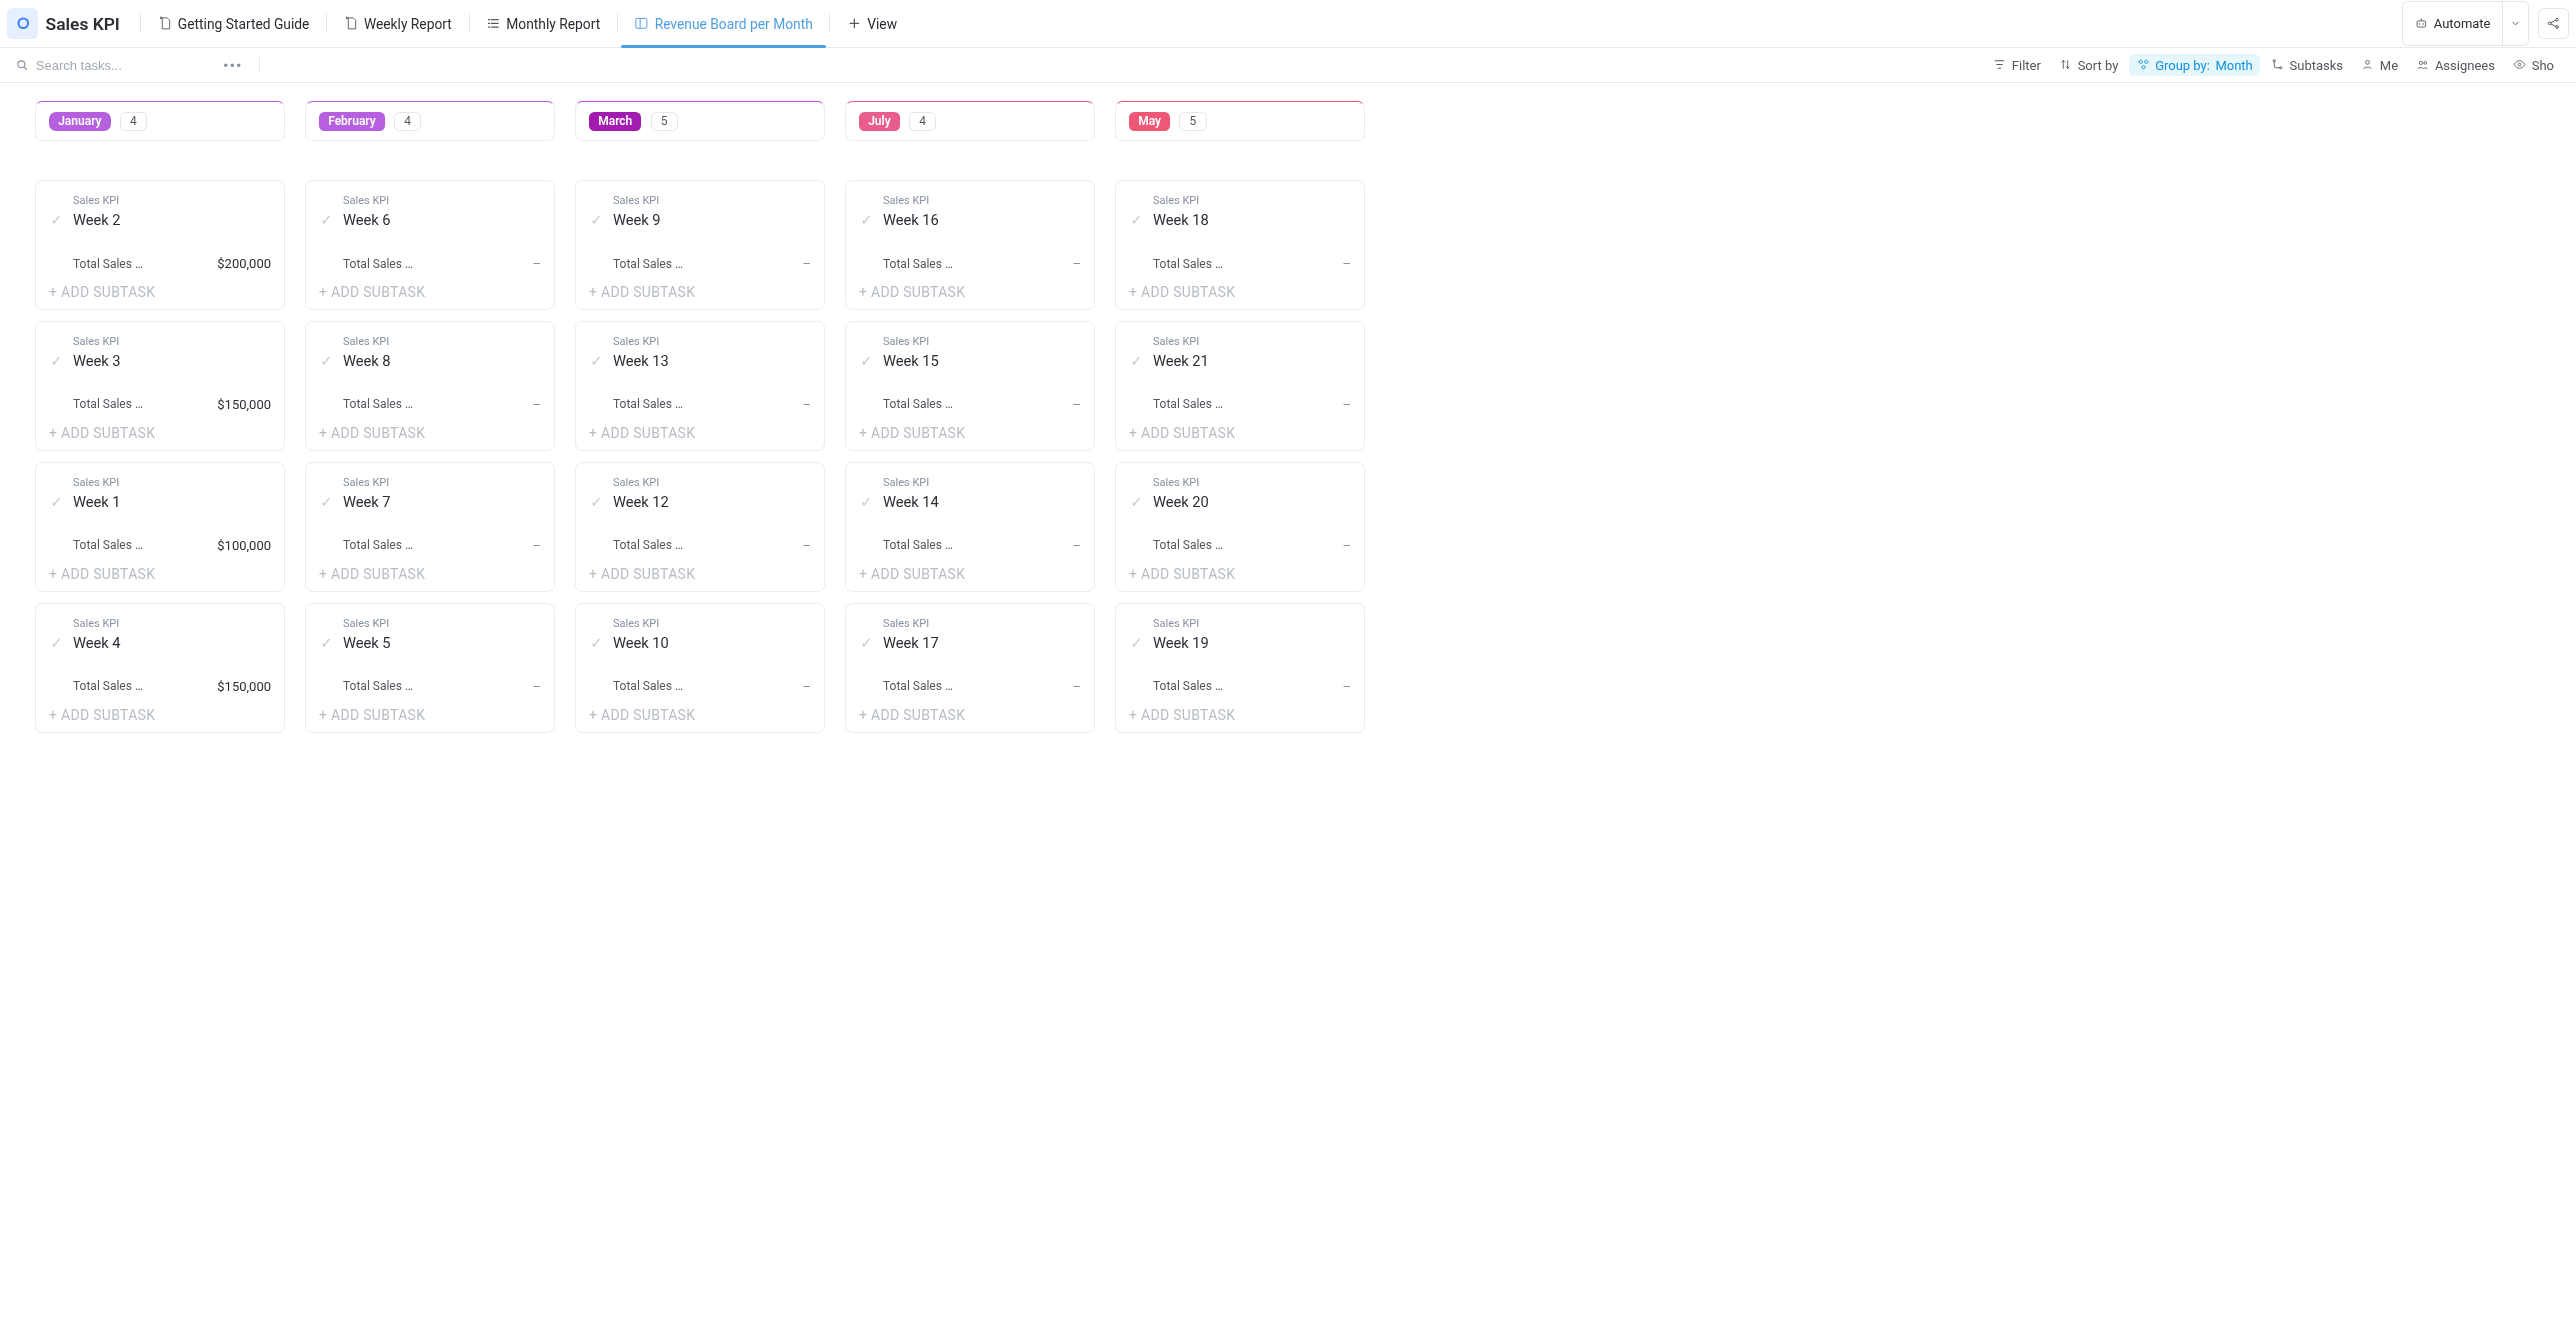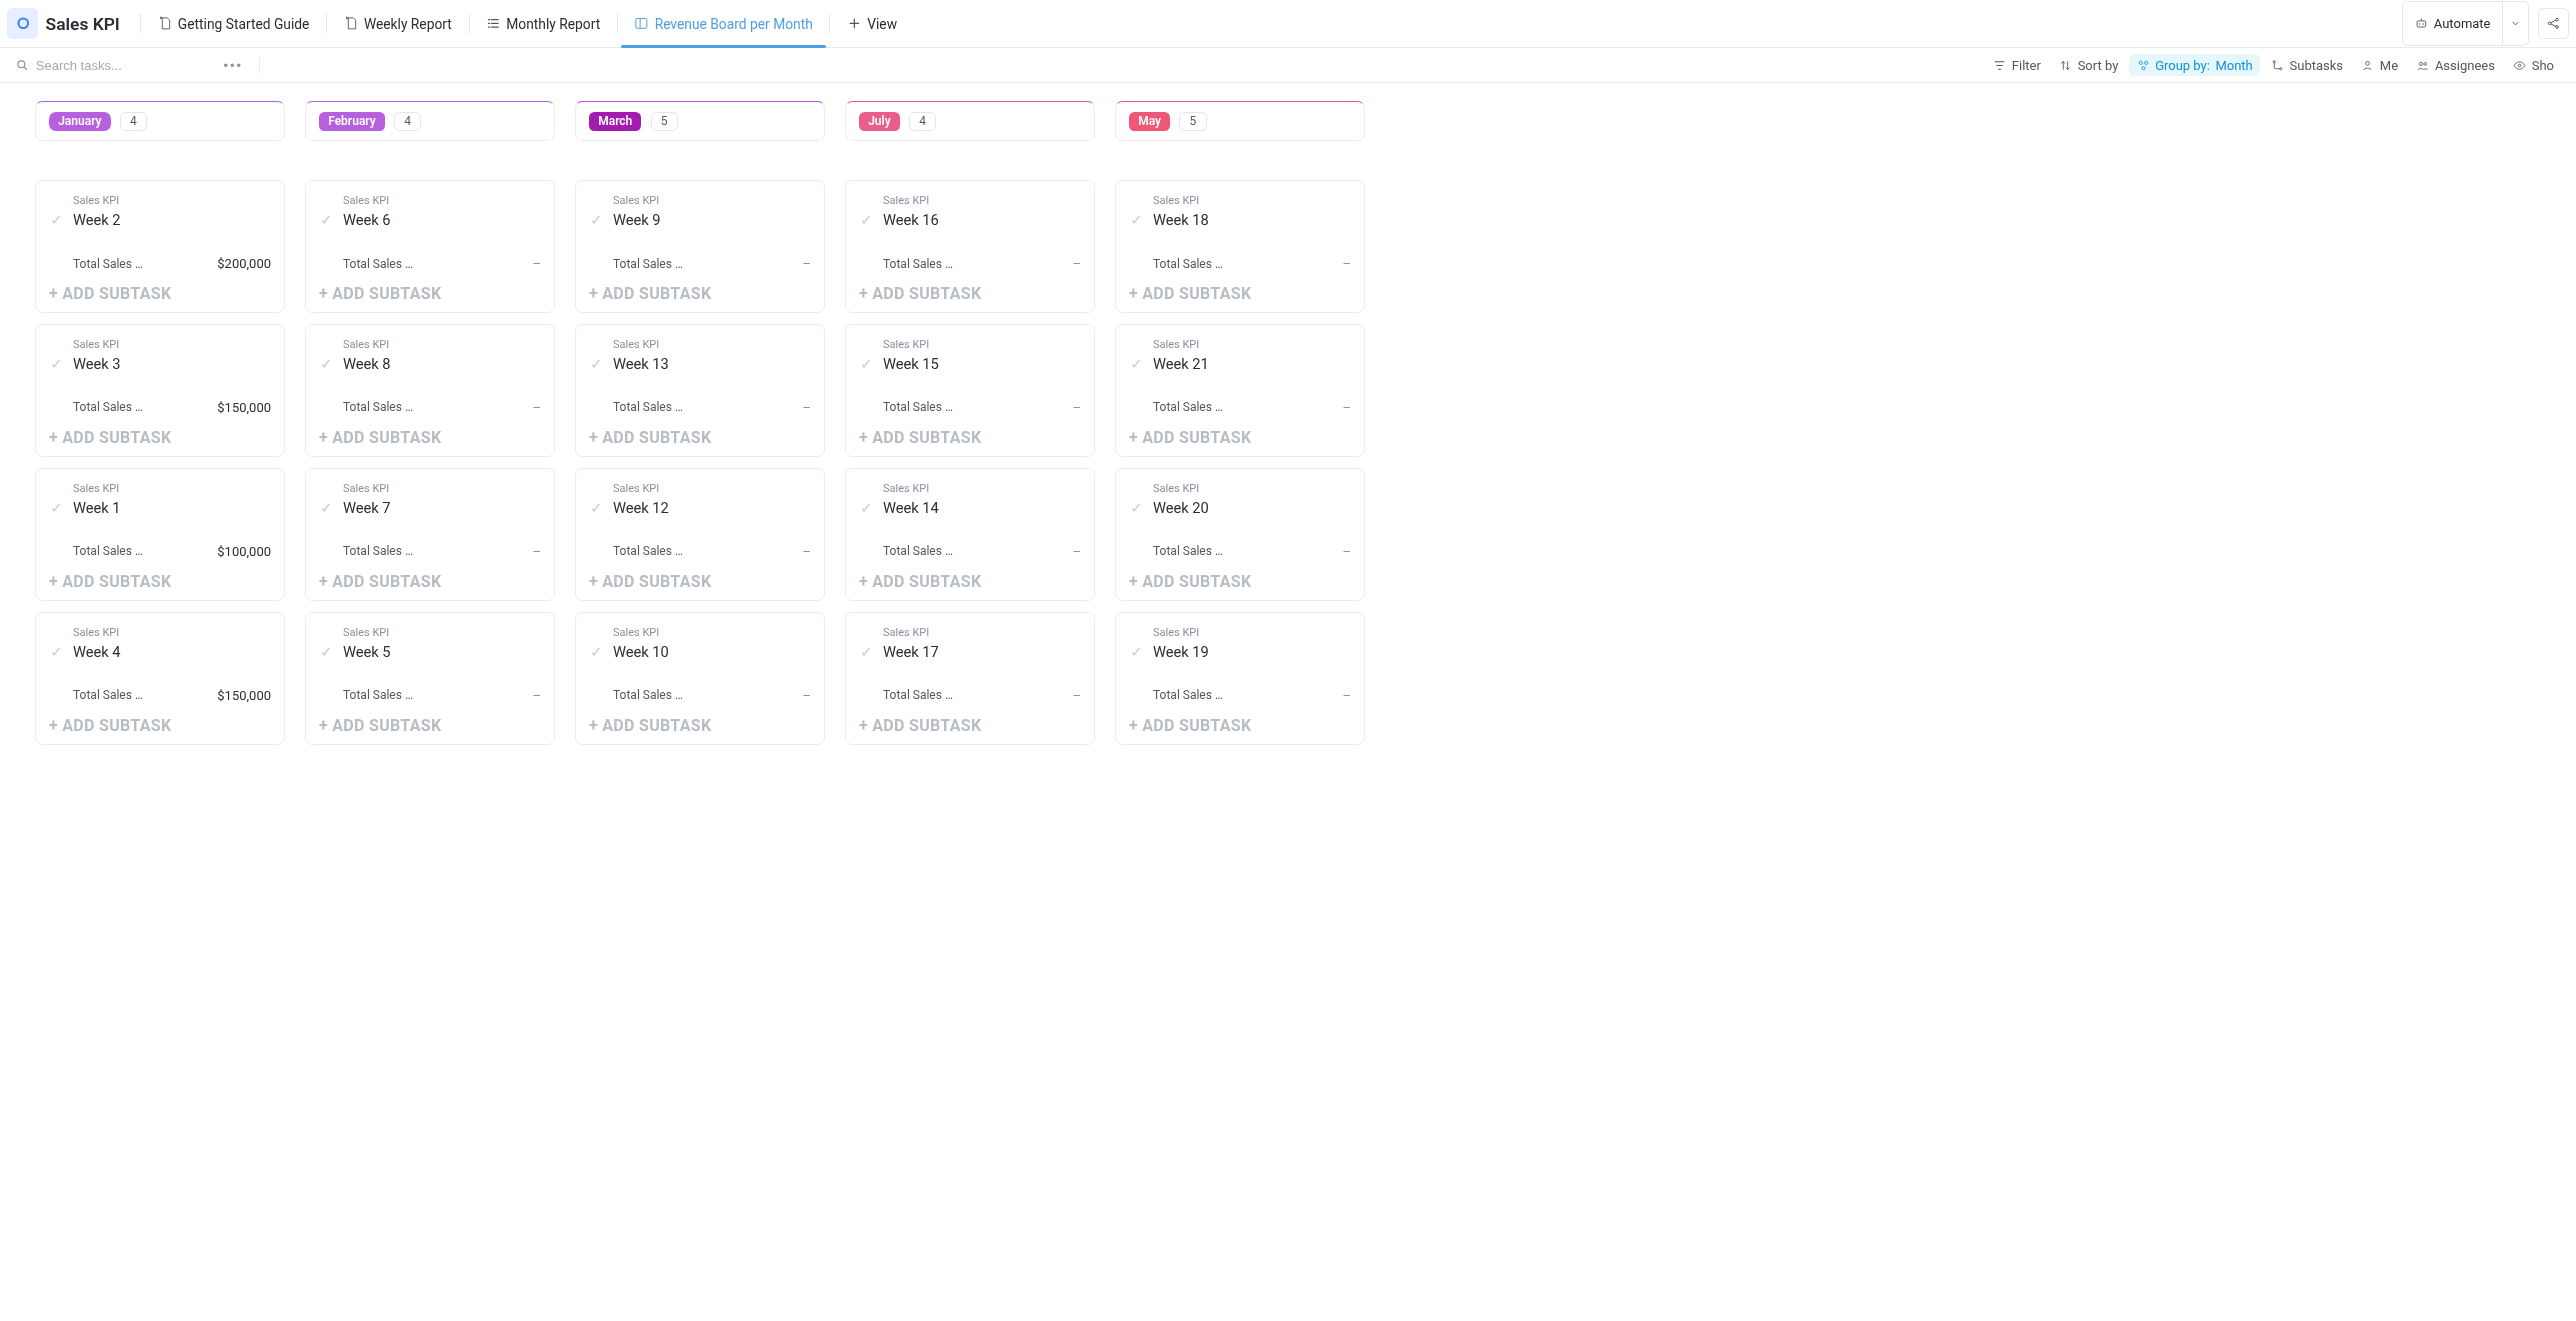--- a/index.html
+++ b/index.html
@@ -18,38 +18,38 @@
 .automate { display:flex; align-items:center; border:0.9px solid #e4e6ea; border-radius:5.5px; height:45px; }
 .automate .ab { display:flex; align-items:center; gap:5.5px; padding:0 11px; font-size:13px; height:100%; cursor:pointer; }
 .automate .chev { border-left:0.9px solid #e4e6ea; width:26px; display:flex; align-items:center; justify-content:center; height:100%; cursor:pointer; }
 .sharebtn { margin-left:9.2px; width:31px; height:31px; border:0.9px solid #e4e6ea; border-radius:5.5px; display:flex; align-items:center; justify-content:center; cursor:pointer; }
 .toolbar { display:flex; align-items:center; height:35px; padding:0 14.7px; border-bottom:0.9px solid #e8eaed; font-size:13px; gap:3.7px; }
 .search-wrap { display:flex; align-items:center; gap:7.3px; color:#87909e; }
 .search-input { border:none; outline:none; font-size:13px; width:156px; color:#2a2e34; }
 .search-input::placeholder { color:#a3a9b2; }
 .dots { margin-left:27.5px; color:#87909e; cursor:pointer; font-size:16.5px; letter-spacing:0.9px; }
 .tbsep { width:0.9px; height:16.5px; background:#e8eaed; margin:0 13px; }
-.tbtn { display:flex; align-items:center; gap:5.5px; color:#54575d; padding:3.7px 7.3px; border-radius:5.5px; cursor:pointer; }
+.tbtn { display:flex; align-items:flex-start; gap:5.5px; color:#54575d; padding:3.7px 7.3px; border-radius:5.5px; cursor:pointer; }
 .tbtn.active { background:#e5f7fb; color:#1090e0; }
 .tbtn .grpval { color:#128fe0; }
 .board-wrap { display:flex; gap:20px; padding:18.4px 20px 27.5px 35px; overflow-x:auto; }
 .column { width:250px; flex-shrink:0; }
 .col-header { border:0.9px solid #ececee; border-top-width:1.8px; border-radius:7.3px; background:#fff; padding:9.2px 13px; display:flex; align-items:center; gap:9.2px; margin-bottom:39px; }
 .month-pill { padding:2.8px 9.2px; border-radius:5.5px; font-size:12px; font-weight:600; color:#fff; }
 .count-pill { border:0.9px solid #e4e6ea; border-radius:5.5px; padding:1.8px 9.2px; font-size:12px; color:#54575d; }
 .card { border:0.9px solid #ececee; border-radius:7.3px; background:#fff; margin-bottom:11px; padding:13px 13px 9.2px 13px; position:relative; }
 .card .proj { font-size:11px; color:#87909e; margin-left:24px; margin-bottom:3.7px; }
 .card .titlerow { display:flex; align-items:center; gap:9.2px; margin-bottom:16.5px; }
 .card .chk { color:#c6c9ce; font-size:14.7px; width:14.7px; text-align:center; }
 .card .wtitle { font-size:14.7px; color:#2a2e34; }
 .metric-row { display:flex; align-items:center; justify-content:space-between; padding-left:24px; margin-bottom:13px;margin-top:27px; }
 .metric-label { font-size:12px; color:#54575d; max-width:92px; white-space:nowrap; overflow:hidden; text-overflow:ellipsis; }
 .metric-val { font-size:13px; color:#2a2e34; }
 .metric-val.dash { color:#87909e; }
-.add-sub { font-size:16px; font-weight:700; letter-spacing:0.3px; color:#b8bcc4; cursor:pointer; }
+.add-sub { font-size:14px; font-weight:400; letter-spacing:0.3px; color:#b8bcc4; cursor:pointer; }
 svg { display:block; }
 </style>
 </head>
 <body>
 
 <div class="top-bar">
   <div class="logo-box">
     <svg viewBox="0 0 24 24">
         <circle cx="12" cy="12" r="7" fill="none" stroke="#3b82f6" stroke-width="3"></circle>
       </svg>

